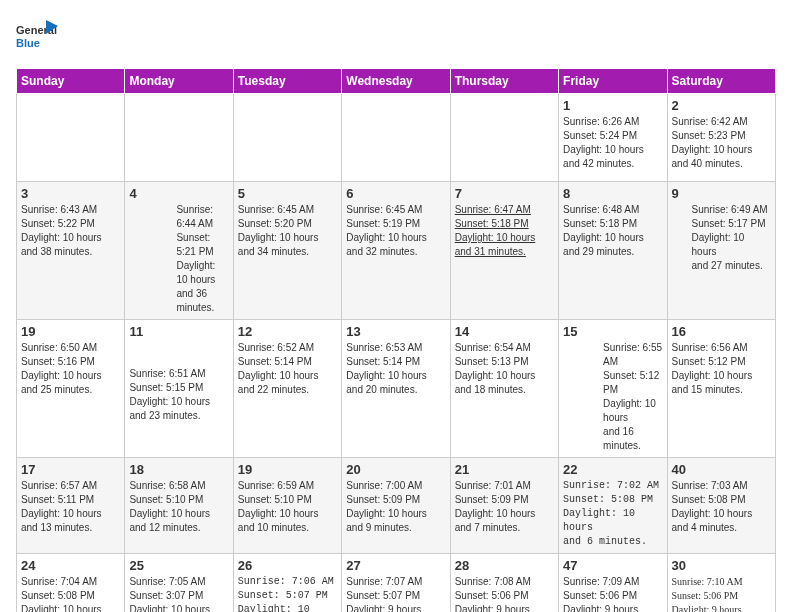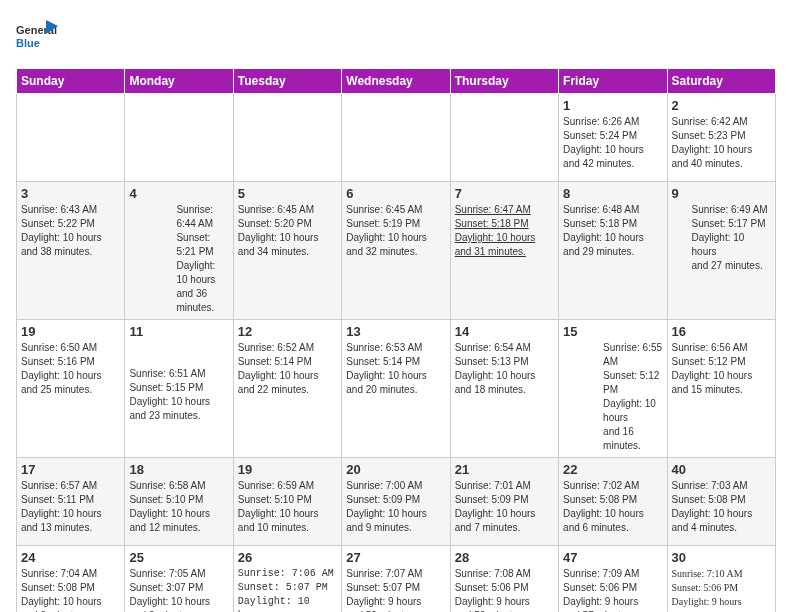--- a/index.html
+++ b/index.html
@@ -254,21 +254,21 @@
         </td>
         <td>
           <span class="day-num">21</span>
           <div class="day-info" style="white-space: pre-line;">Sunrise: 7:01 AM
 Sunset: 5:09 PM
 Daylight: 10 hours
 and 7 minutes.</div>
         </td>
         <td>
           <span class="day-num">22</span>
-          <div class="day-info" style="white-space: pre-line;">Sunrise: 7:02 AM
+          <div class="day-info" style="white-space: pre-line; font-family: Liberation Mono, monospace;">Sunrise: 7:02 AM
 Sunset: 5:08 PM
 Daylight: 10 hours
 and 6 minutes.</div>
         </td>
         <td>
           <span class="day-num">40</span>
           <div class="day-info" style="white-space: pre-line;">Sunrise: 7:03 AM
 Sunset: 5:08 PM
 Daylight: 10 hours
 and 4 minutes.</div>

